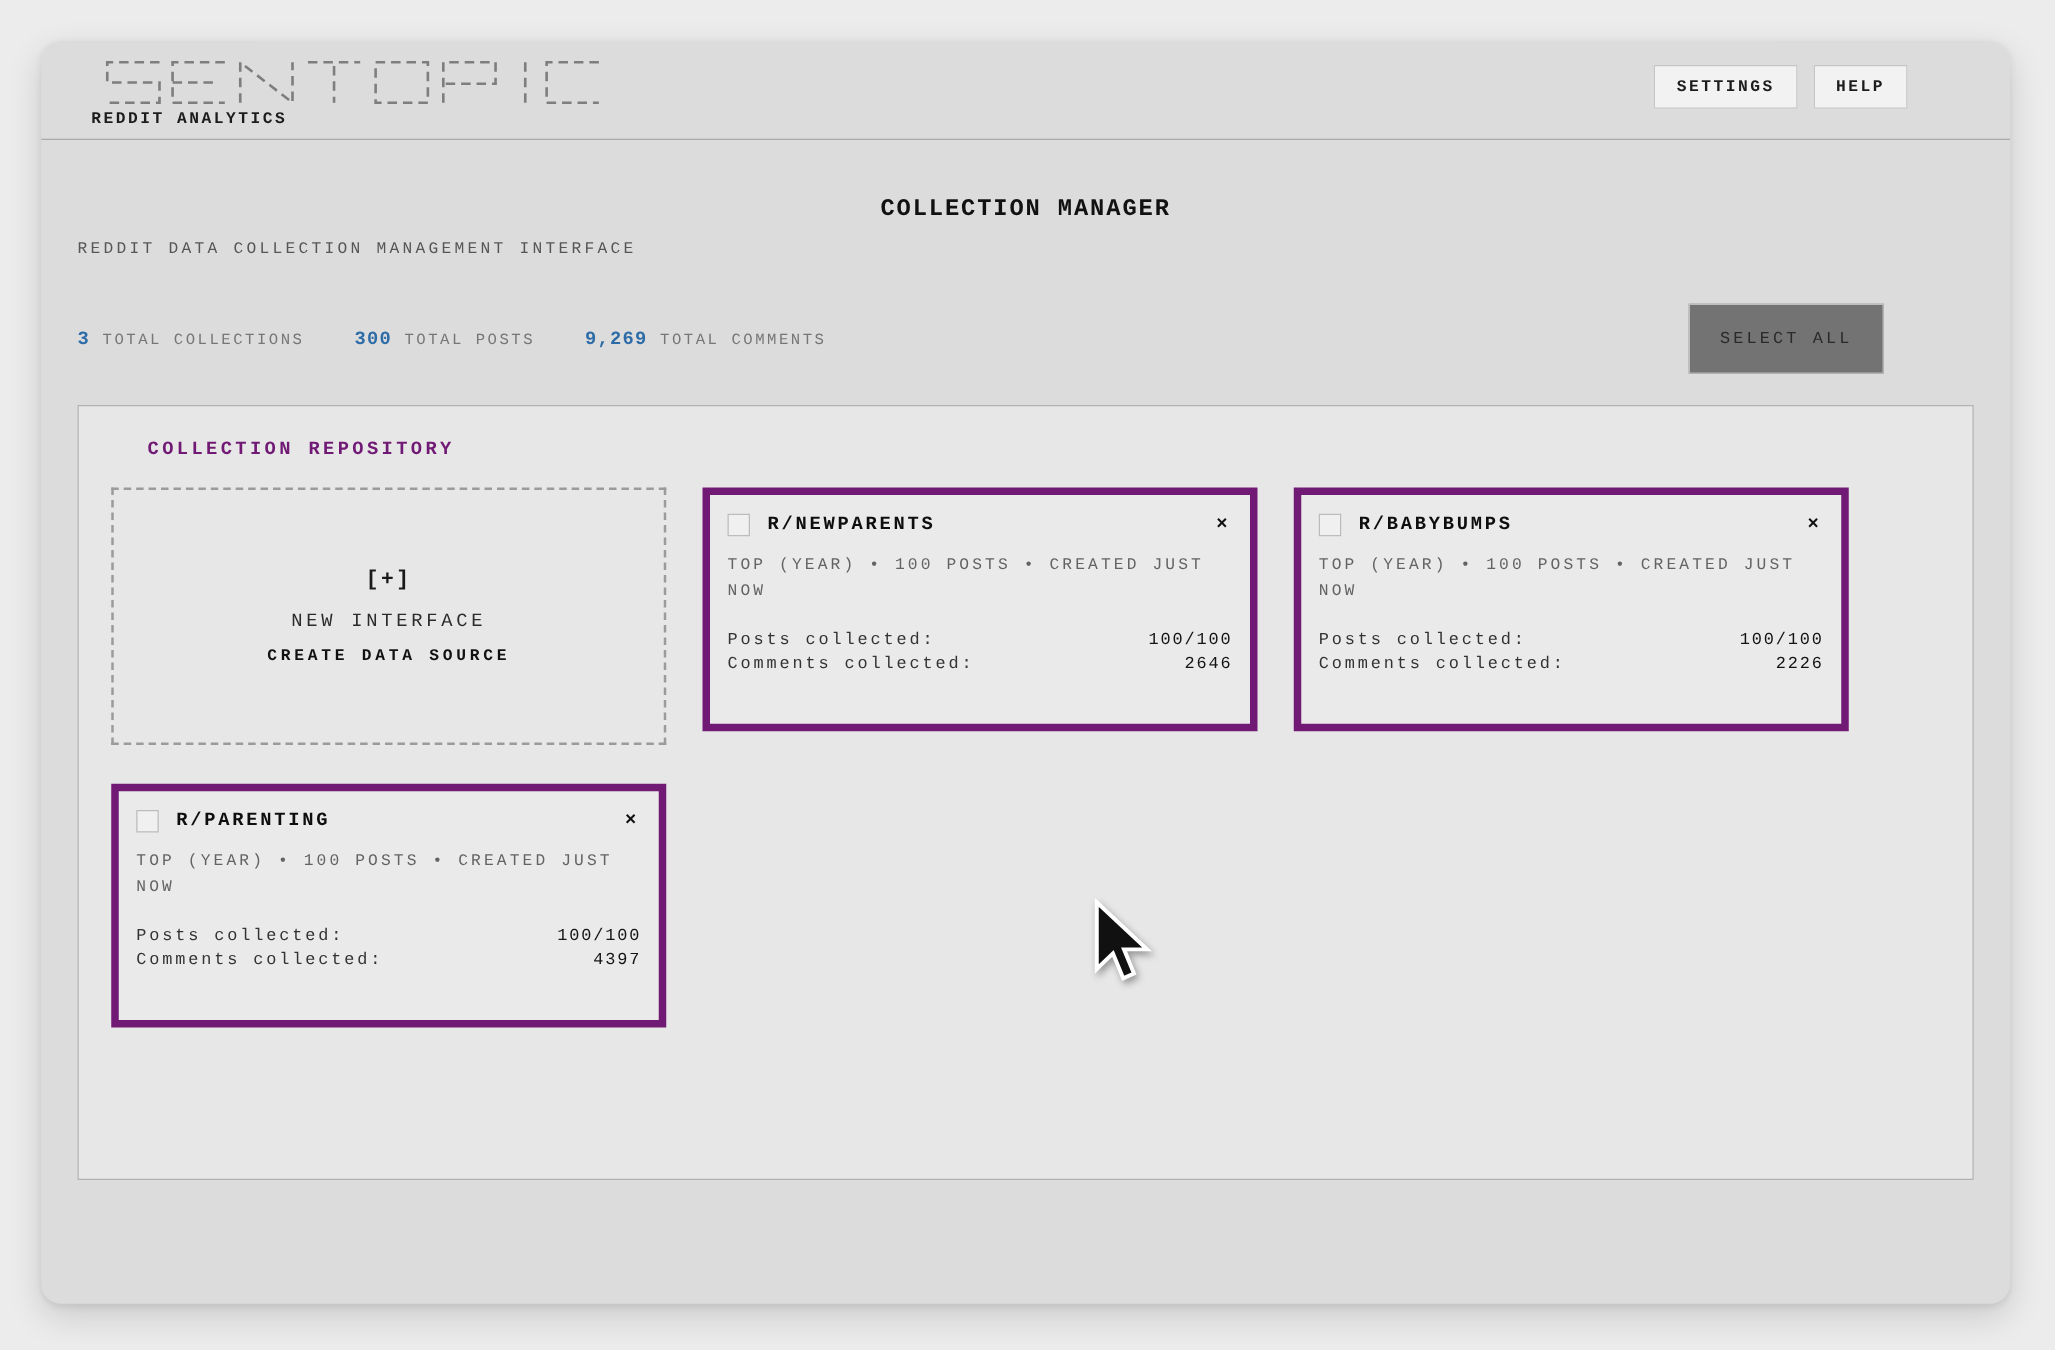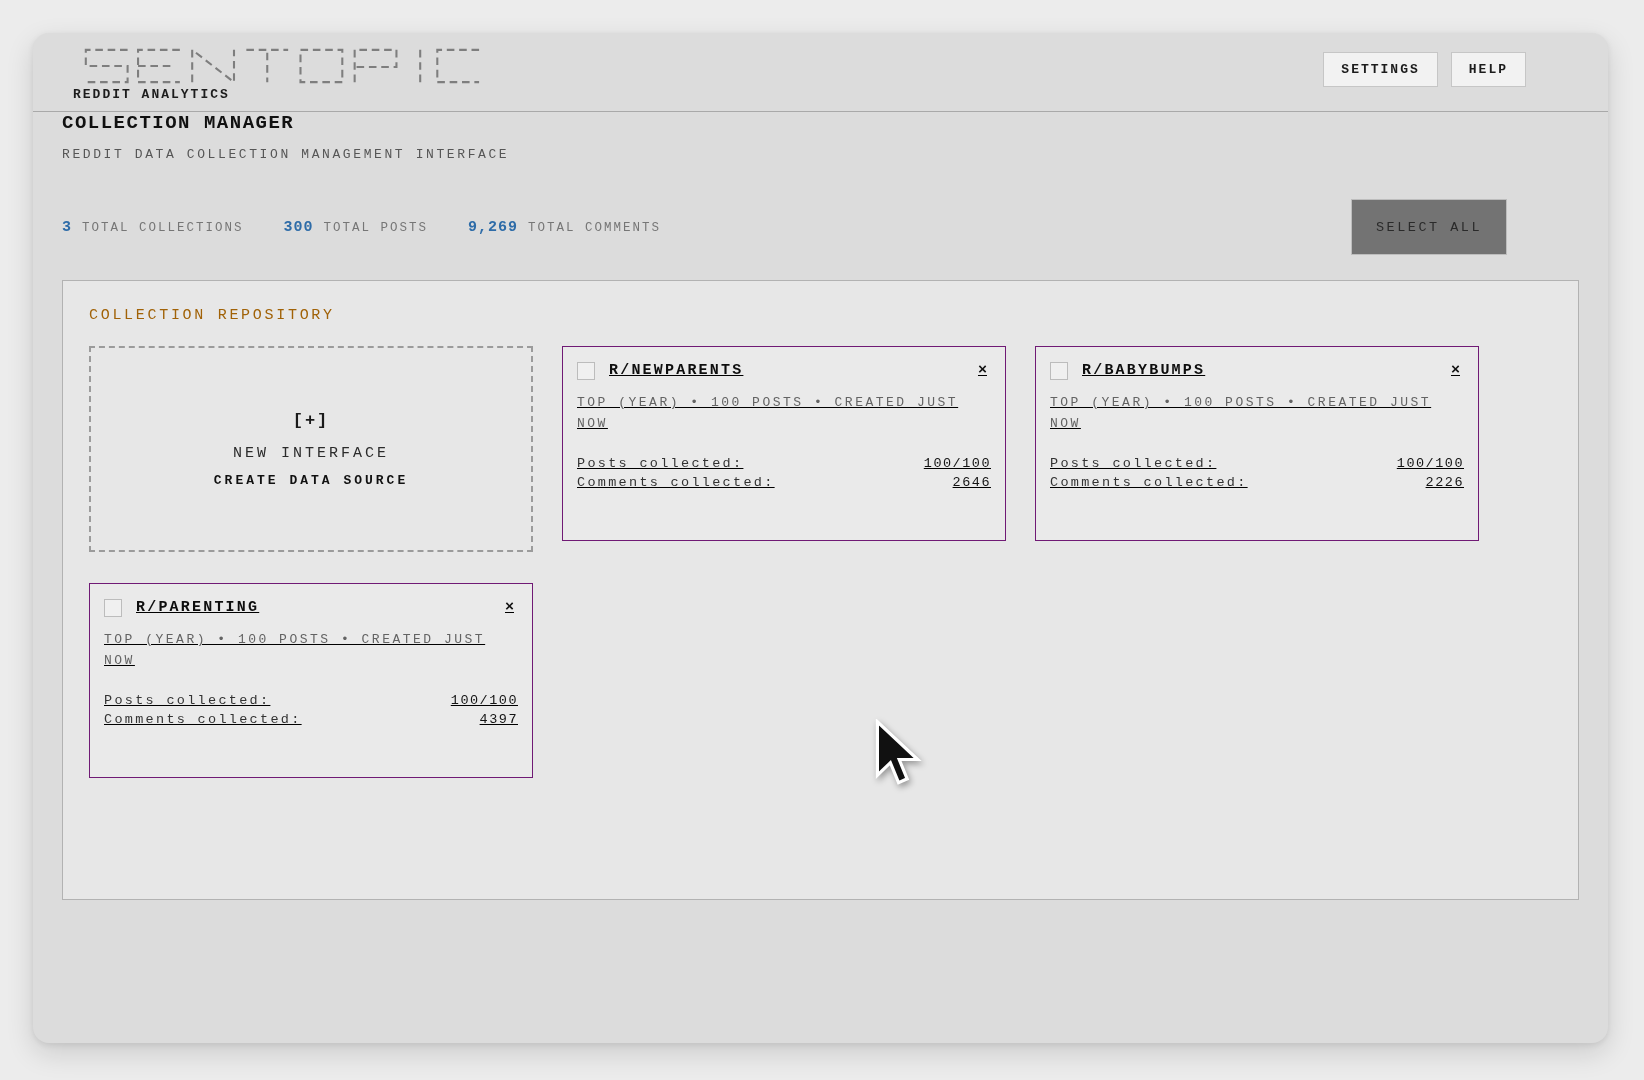--- a/index.html
+++ b/index.html
@@ -59,24 +59,26 @@
   .tab.inactive {
     background: #d2d2d2;
     border-right: 1px solid #a9a9a9;
     border-bottom: 1px solid #a9a9a9;
     color: #3d3d3d;
   }
   .tab.active { background: transparent; }
   
   .content { padding: 0 29px; }
   .page-title {
+    margin-top: 44px;
     font-weight: bold;
     font-size: 19px;
     letter-spacing: 1.5px;
     color: #111;
+    text-align: center;
   }
   .page-subtitle {
     margin-top: 13px;
     font-size: 13px;
     letter-spacing: 2.6px;
     color: #565656;
   }
   .stats-toolbar-row {
     margin-top: 37px;
     display: flex;
@@ -101,38 +103,38 @@
   }
   
   .panel {
     margin-top: 25px;
     height: 620px;
     background: #e7e7e7;
     border: 1px solid #b2b2b2;
     padding: 26px;
   }
   .panel-title {
-    font-weight: normal;
+    font-weight: bold;
     font-size: 15px;
     letter-spacing: 2.7px;
-    color: #a16207;
+    color: #701a75;
+    margin-left: 29px;
   }
   .card-grid {
     margin-top: 22px;
     display: grid;
     grid-template-columns: repeat(3, 444px);
     gap: 31px 29px;
     align-items: start;
   }
   .card {
     background: #eaeaea;
-    border: 1px solid #701a75;
+    border: 6px solid #701a75;
     padding: 14px 14px 24px 14px;
     min-height: 195px;
-    text-decoration: underline;
   }
   .card-new {
     background: transparent;
     border: 2px dashed #9b9b9b;
     height: 206px;
     display: flex;
     flex-direction: column;
     align-items: center;
     justify-content: center;
     cursor: pointer;

